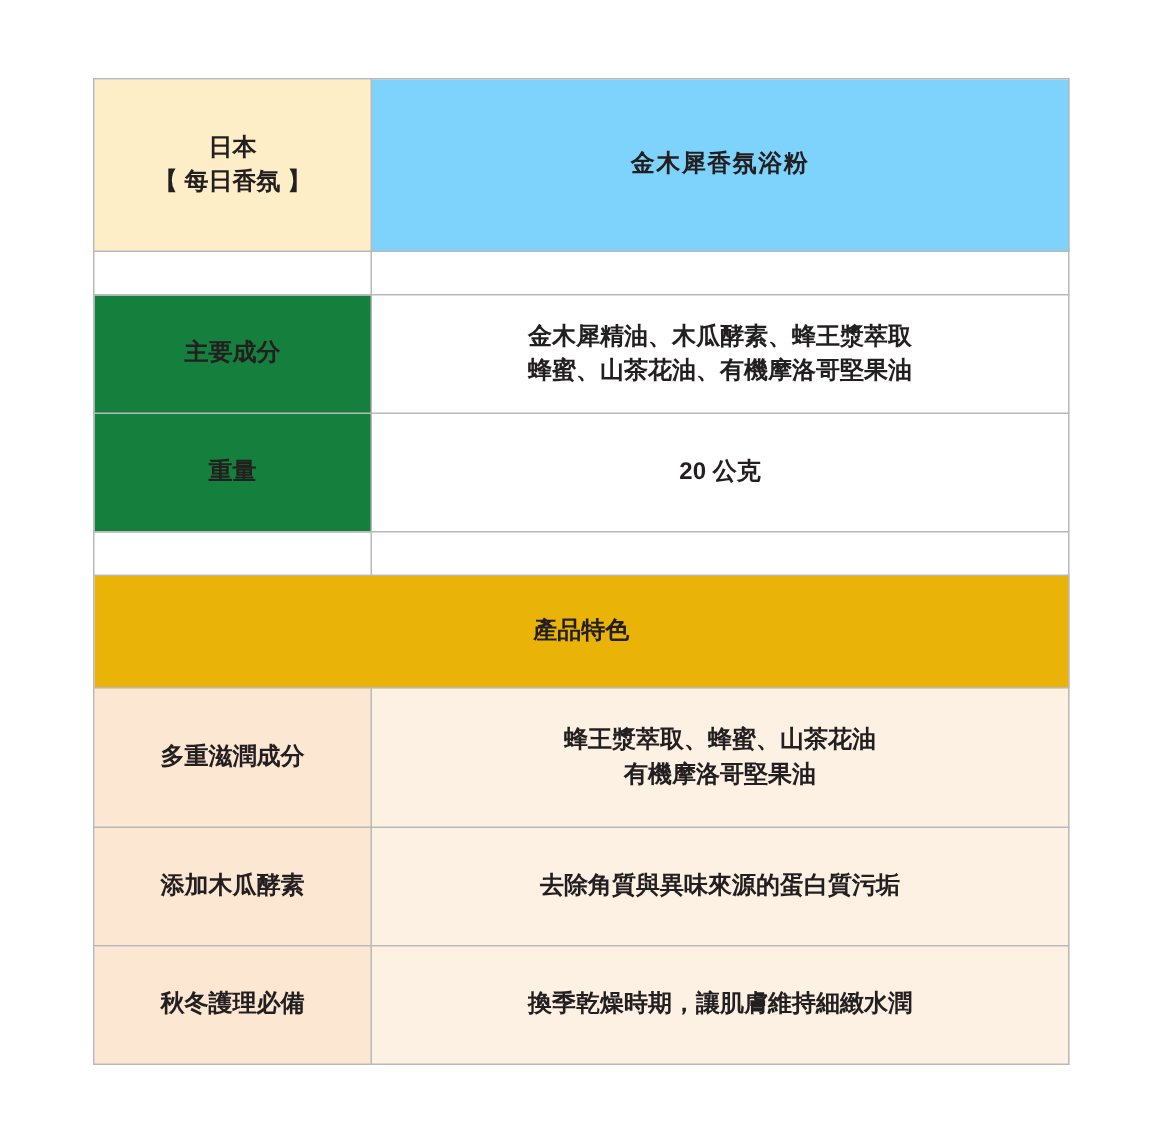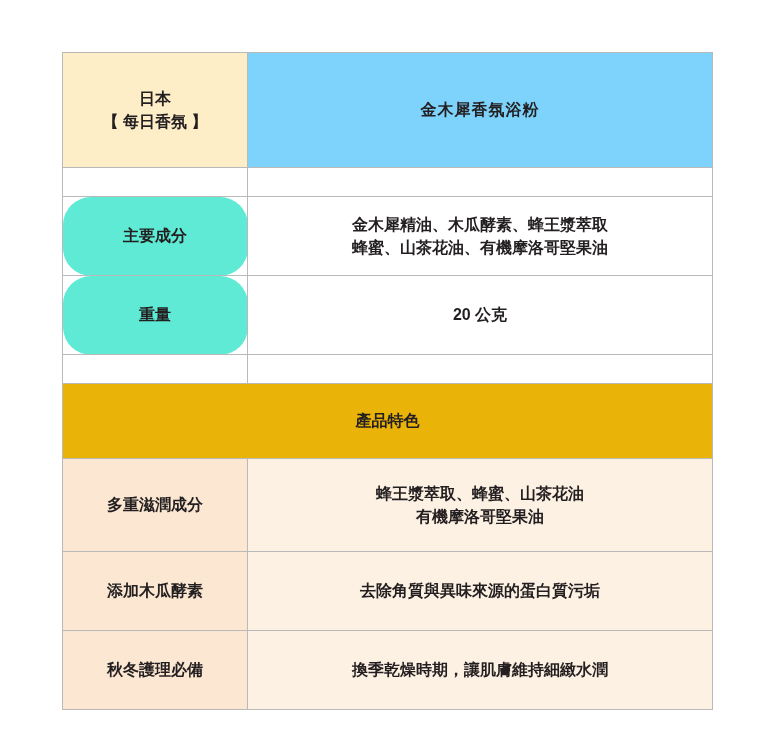--- a/index.html
+++ b/index.html
@@ -61,24 +61,23 @@
   
   .spacer td {
     border: 1px solid #b9b9b9;
     border-left-color: #b9b9b9;
     height: 12px;
     padding: 0;
     background: #ffffff;
   }
 
   .row-label {
-    background: #5eead4;
+    background: #15803d;
     font-size: 20px;
     font-weight: bold;
-    border-radius: 28px;
   }
   .row-value {
     background: #ffffff;
     font-size: 20px;
     font-weight: bold;
   }
   .row-value .l { display: block; }
 
   .section-title td {
     background: #eab308;

